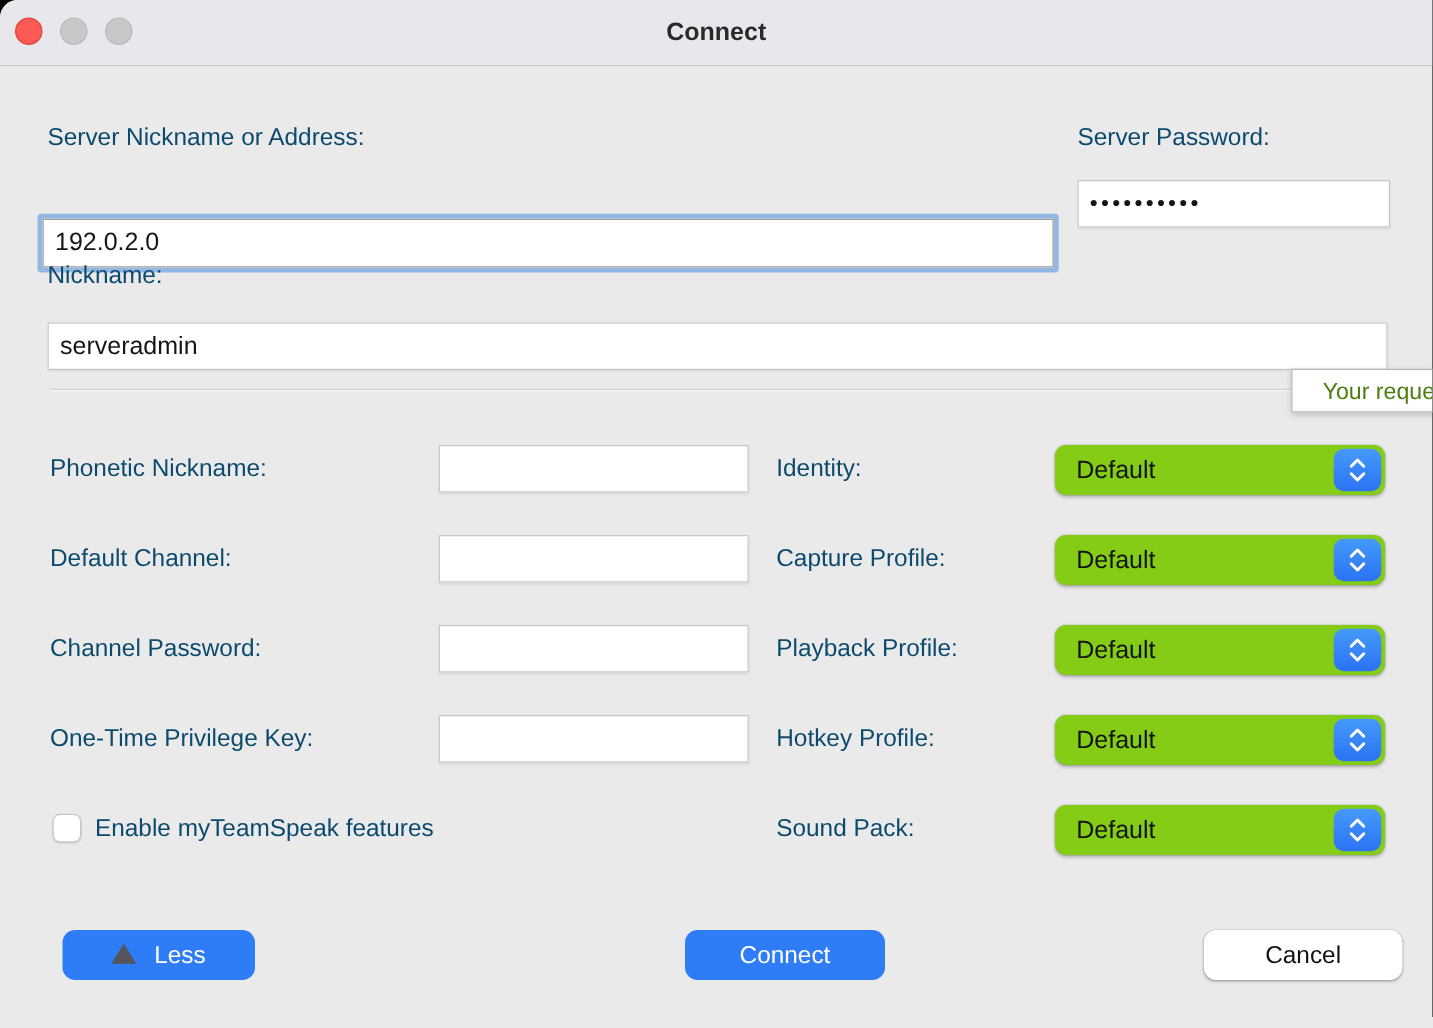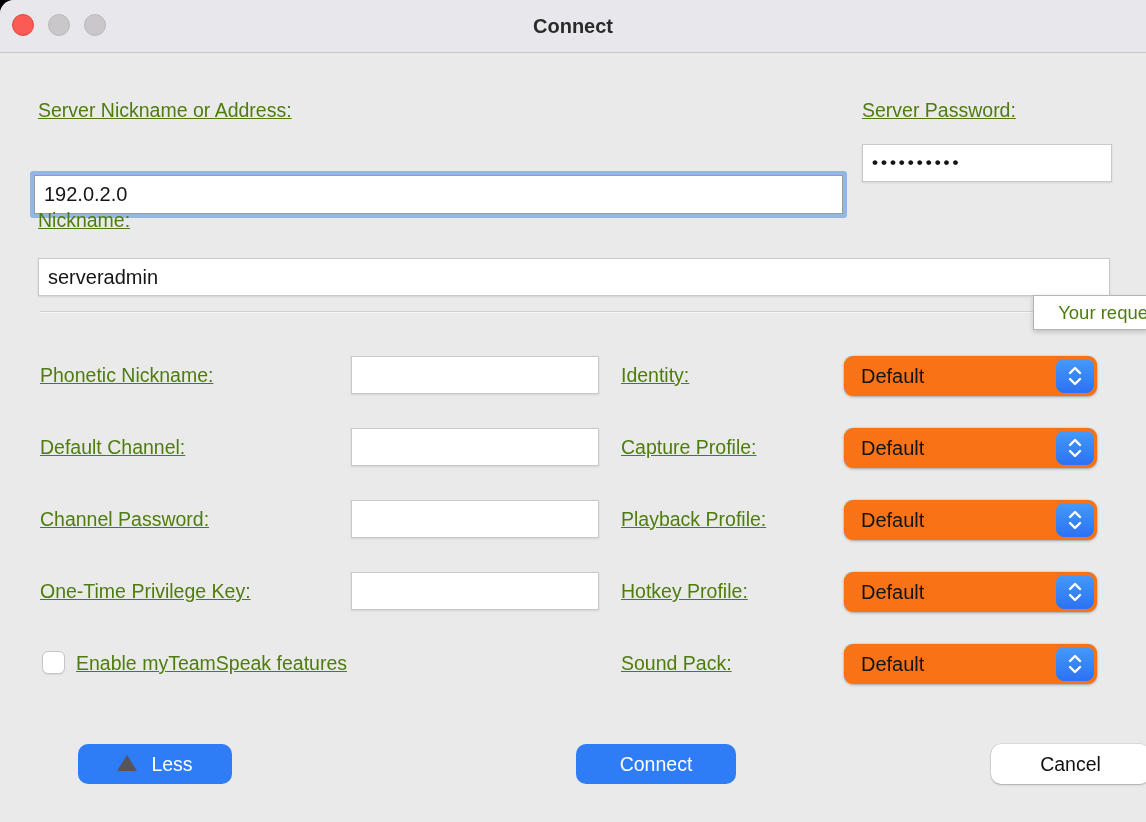--- a/index.html
+++ b/index.html
@@ -16,21 +16,21 @@
   }
   .traffic{position:absolute;top:14px;width:22px;height:22px;border-radius:50%;box-sizing:border-box;}
   #tl-close{left:12px;background:#fb5a55;border:1px solid #e24640;}
   #tl-min{left:48px;background:#c9c7ca;border:1px solid #bab8bc;}
   #tl-zoom{left:84px;background:#c9c7ca;border:1px solid #bab8bc;}
   #title{
     position:absolute;left:0;top:0;width:100%;height:52px;line-height:52px;
     text-align:center;font-size:20px;font-weight:bold;color:#2a2a2c;
   }
   
-  .lbl{position:absolute;font-size:19.5px;color:#4d7c0f;white-space:nowrap;text-decoration:underline;}
+  .lbl{position:absolute;font-size:19.5px;color:#0c4a6e;white-space:nowrap;}
   
   .tfield{
     position:absolute;box-sizing:border-box;background:#fff;
     border:1px solid #c9c8c8;box-shadow:0 1px 2px rgba(0,0,0,0.10);
     font-family:"Liberation Sans","DejaVu Sans",sans-serif;
     font-size:20px;color:#151515;padding:0 9px;outline:none;
   }
   #focus-ring{
     position:absolute;left:30px;top:139px;width:817px;height:47px;
     border:4px solid #93b7e3;border-radius:3px;box-sizing:border-box;background:#fff;margin-top:32px;
@@ -47,23 +47,24 @@
   
   #tooltip{
     position:absolute;left:1033px;top:295px;width:116px;height:35px;
     background:#ffffff;border:1px solid #b5b5b5;box-sizing:border-box;
     box-shadow:0 2px 5px rgba(0,0,0,0.18);
     font-size:18.5px;line-height:33px;padding-left:8px;
     white-space:nowrap;overflow:hidden;color:#4d7c0f;text-align:right;
   }
   
   .popup{
-    position:absolute;left:844px;width:253px;height:40px;background:#f97316;
+    position:absolute;left:844px;width:253px;height:40px;background:#84cc16;
     border-radius:9px;box-shadow:0 0 0 0.5px rgba(0,0,0,0.08),0 1px 3px rgba(0,0,0,0.28);
     cursor:default;
+    padding-left:11px;
   }
   .popup .val{
     position:absolute;left:17px;top:0;height:40px;line-height:40px;
     font-size:20px;color:#141414;
   }
   .stepper{
     position:absolute;right:3px;top:3px;width:38px;height:34px;border-radius:8px;
     background:linear-gradient(#459af9,#2b72f4);
     display:flex;align-items:center;justify-content:center;
   }
@@ -72,21 +73,20 @@
     position:absolute;left:42px;top:651px;width:23px;height:23px;background:#fff;
     border:1px solid #c7c6c6;border-radius:6px;box-sizing:border-box;
     box-shadow:0 1px 1px rgba(0,0,0,0.08);
   }
   
   .btn{
     position:absolute;top:744px;height:40px;border:none;border-radius:10px;
     font-family:"Liberation Sans","DejaVu Sans",sans-serif;font-size:19.5px;
     display:flex;align-items:center;justify-content:center;cursor:default;
     box-sizing:border-box;
-    margin-left:28px;
   }
   .btn.blue{background:#2e7cf6;color:#ffffff;}
   .btn.white{
     background:#ffffff;color:#111111;
     box-shadow:0 0 0 0.5px rgba(0,0,0,0.12),0 1px 2px rgba(0,0,0,0.22);
   }
   #btn-less{left:50px;width:154px;gap:14px;}
   #btn-connect{left:548px;width:160px;}
   #btn-newtab{left:738px;width:194px;}
   #btn-cancel{left:963px;width:159px;}

